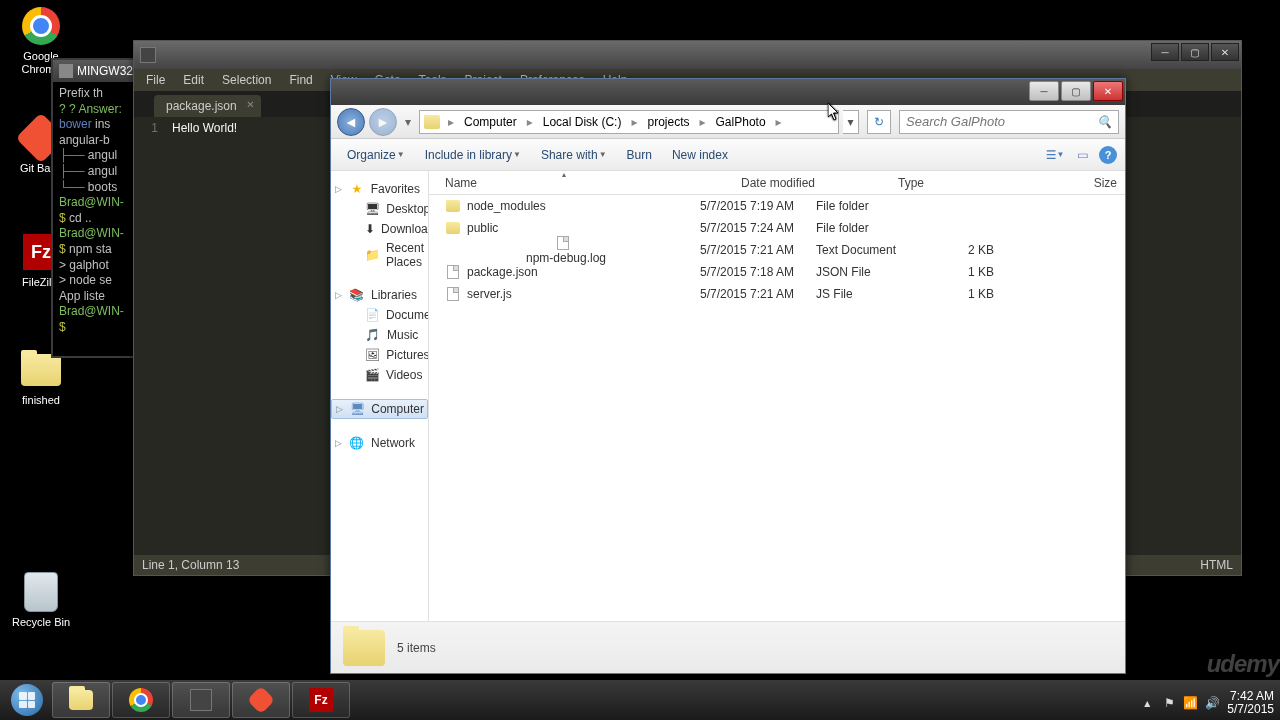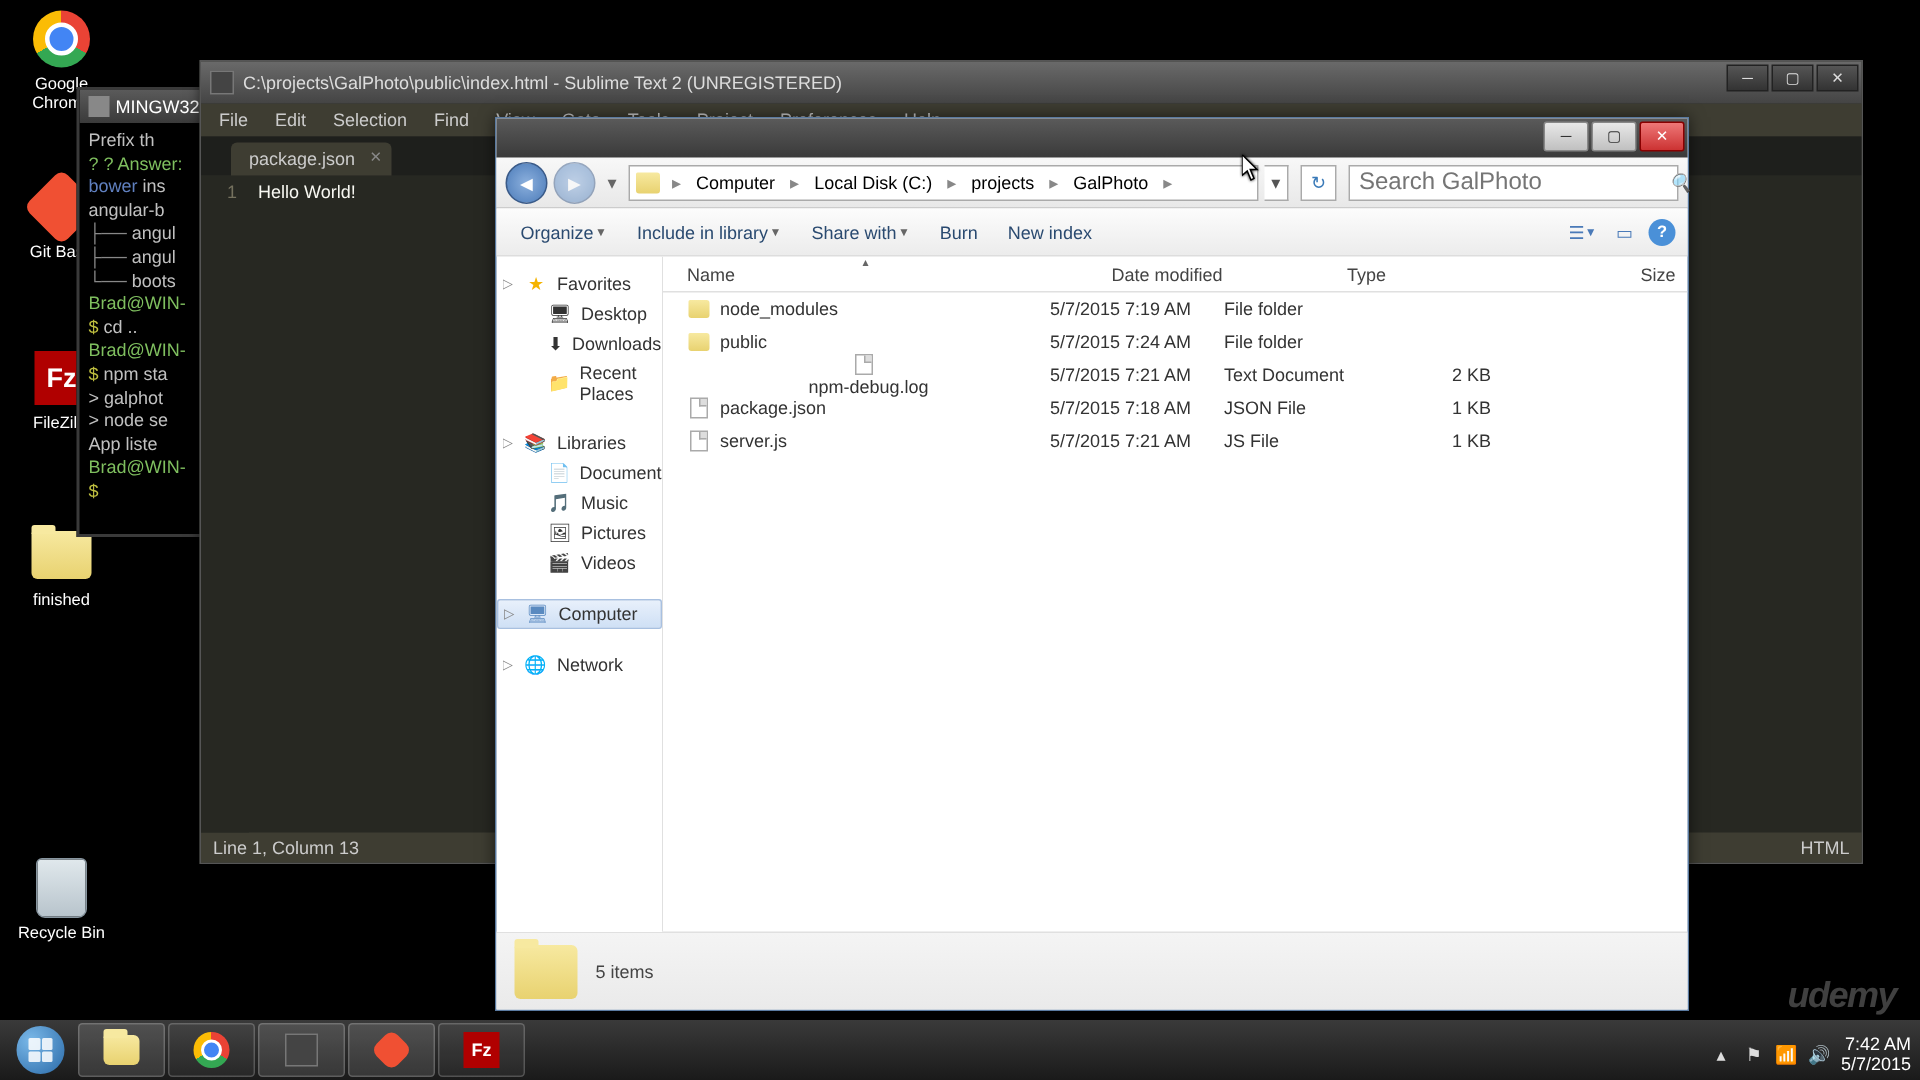--- a/index.html
+++ b/index.html
@@ -54,21 +54,21 @@
 .navbtn { width: 28px; height: 28px; border-radius: 50%; background: radial-gradient(#8cb0dd,#4a7ab8); border: 1px solid #3a5a88; display: flex; align-items: center; justify-content: center; color: #fff; cursor: pointer; font-size: 14px; }
 .navbtn.fwd { opacity: 0.5; }
 .nav-drop { width: 14px; height: 24px; display: flex; align-items: center; justify-content: center; color: #666; cursor: pointer; }
 .addr-bar { flex: 1; height: 24px; border: 1px solid #aaa; background: #fff; display: flex; align-items: center; padding: 0 4px; gap: 2px; font-size: 12px; }
 .addr-bar .sep { color: #888; padding: 0 4px; cursor: pointer; }
 .addr-bar .seg { padding: 2px 4px; cursor: pointer; }
 .addr-bar .folder-mini { width: 16px; height: 14px; background: linear-gradient(#f7e9a0,#e8d270); border-radius: 1px 2px 2px 2px; margin-right: 2px; }
 .addr-drop { width: 16px; height: 24px; border: 1px solid #aaa; border-left: none; background: #fff; display: flex; align-items: center; justify-content: center; cursor: pointer; color: #555; }
 .refresh-btn { width: 24px; height: 24px; border: 1px solid #aaa; background: #fff; display: flex; align-items: center; justify-content: center; color: #3a7ab8; cursor: pointer; margin-left: 4px; }
 .search-box { width: 220px; height: 24px; border: 1px solid #aaa; background: #fff; display: flex; align-items: center; padding: 0 6px; margin-left: 4px; color: #888; font-style: italic; position: relative; }
-.search-box input { border: none; outline: none; flex: 1; color: #000000; font-size: 16px; }
+.search-box input { border: none; outline: none; flex: 1; font-style: italic; color: #000000; font-size: 13px; }
 .search-box .sicon { color: #4a7ab8; font-size: 12px; cursor: pointer; }
 .explorer-toolbar { height: 32px; background: linear-gradient(#fcfcfc,#ececec); border-bottom: 1px solid #ddd; display: flex; align-items: center; padding: 0 8px; gap: 4px; color: #2a4a70; }
 .tbtn { padding: 4px 8px; cursor: pointer; display: flex; align-items: center; gap: 1px; }
 .tbtn .drop { font-size: 8px; color: #666; }
 .tb-spacer { flex: 1; }
 .tb-icon { width: 24px; height: 24px; display: flex; align-items: center; justify-content: center; cursor: pointer; color: #4a7ab8; }
 .tb-help { width: 18px; height: 18px; border-radius: 50%; background: #4a90d8; color: #fff; display: flex; align-items: center; justify-content: center; font-size: 11px; font-weight: bold; cursor: pointer; }
 
 .explorer-body { flex: 1; display: flex; overflow: hidden; }
 .explorer-sidebar { width: 162px; background: #fff; border-right: 1px solid #e0e0e0; padding: 8px 0; overflow-y: auto; }
@@ -79,21 +79,21 @@
 .side-item.selected { background: linear-gradient(#e8f0fb,#cfe0f5); border: 1px solid #a8c0e0; border-radius: 2px; padding: 1px 7px 1px 33px; }
 .sicon-sm { width: 16px; height: 16px; display: flex; align-items: center; justify-content: center; font-size: 12px; }
 .star { color: #f5b400; }
 .lib { color: #4a90d8; }
 .comp { color: #5a8ac0; }
 .net { color: #5a8ac0; }
 
 .file-list { flex: 1; display: flex; flex-direction: column; }
 .file-headers { height: 24px; border-bottom: 1px solid #e0e0e0; display: flex; align-items: center; color: #444; font-size: 12px; padding-left: 8px; gap: 41px; }
 .col-name { flex: 0 0 250px; padding-left: 8px; position: relative; }
-.col-date { flex: 0 0 116px; }
+.col-date { flex: 0 0 116px; margin-left: 13px; }
 .col-type { flex: 0 0 116px; }
 .col-size { flex: 0 0 70px; text-align: right; padding-right: 8px; }
 .sort-ind { position: absolute; left: 50%; top: -6px; font-size: 8px; color: #666; }
 .file-rows { flex: 1; overflow-y: auto; }
 .file-row { display: flex; align-items: center; height: 22px; padding-left: 8px; font-size: 12px; color: #333; cursor: pointer; }
 .file-row .ficon { width: 16px; height: 16px; margin-right: 6px; flex-shrink: 0; display: flex; align-items: center; justify-content: center; }
 .folder-sm { width: 14px; height: 12px; background: linear-gradient(#f7e9a0,#e8d270); border-radius: 1px 2px 2px 2px; }
 .file-sm { width: 12px; height: 14px; background: #fff; border: 1px solid #aaa; position: relative; }
 .file-sm::after { content: ""; position: absolute; top: 0; right: 0; width: 4px; height: 4px; background: #ddd; border-left: 1px solid #aaa; border-bottom: 1px solid #aaa; }
 
@@ -110,21 +110,21 @@
 .task-item { width: 58px; height: 36px; border: 1px solid rgba(255,255,255,0.2); border-radius: 3px; margin-left: 2px; display: flex; align-items: center; justify-content: center; cursor: pointer; background: rgba(255,255,255,0.05); }
 .task-item.active { background: rgba(255,255,255,0.12); }
 .tray { position: absolute; right: 6px; bottom: 4px; display: flex; align-items: center; gap: 6px; color: #fff; font-size: 11px; }
 .tray .clock { text-align: right; line-height: 1.1; }
 .tray-icon { width: 16px; height: 16px; color: #ddd; cursor: pointer; display: flex; align-items: center; justify-content: center; font-size: 12px; }
 
 
 .cursor { position: absolute; left: 828px; top: 103px; width: 12px; height: 18px; pointer-events: none; z-index: 999; }
 .cursor svg { filter: drop-shadow(0 0 1px #000); }
 
-.udemy-mark { position: absolute; right: 16px; bottom: 42px; color: rgba(255,255,255,0.25); font-size: 24px; font-weight: bold; letter-spacing: -1px; font-style: italic; }
+.udemy-mark { position: absolute; right: 1px; bottom: 42px; color: rgba(255,255,255,0.25); font-size: 24px; font-weight: bold; letter-spacing: -1px; font-style: italic; }
 </style>
 </head>
 <body>
 
 <div class="desktop-icon" style="left:6px; top:6px;">
   <div class="ic">
       <div class="chrome-circle"></div>
     </div>
   <span>Google Chrome</span>
 </div>
@@ -174,21 +174,20 @@
     <div>&gt; <span>node se</span></div>
     <div>App liste</div>
     <div class="gr">Brad@WIN-</div>
     <div class="yl">$</div>
   </div>
 </div>
 
 <div class="sublime">
   <div class="sublime-titlebar">
     <div class="appicon"></div>
-    <span>C:\projects\GalPhoto\public\index.html - Sublime Text 2 (UNREGISTERED)</span>
     <div class="win-ctrls">
       <div class="win-btn">─</div>
       <div class="win-btn">▢</div>
       <div class="win-btn close">✕</div>
     </div>
   </div>
   <div class="sublime-menu">
     <span>File</span>
     <span>Edit</span>
     <span>Selection</span>

